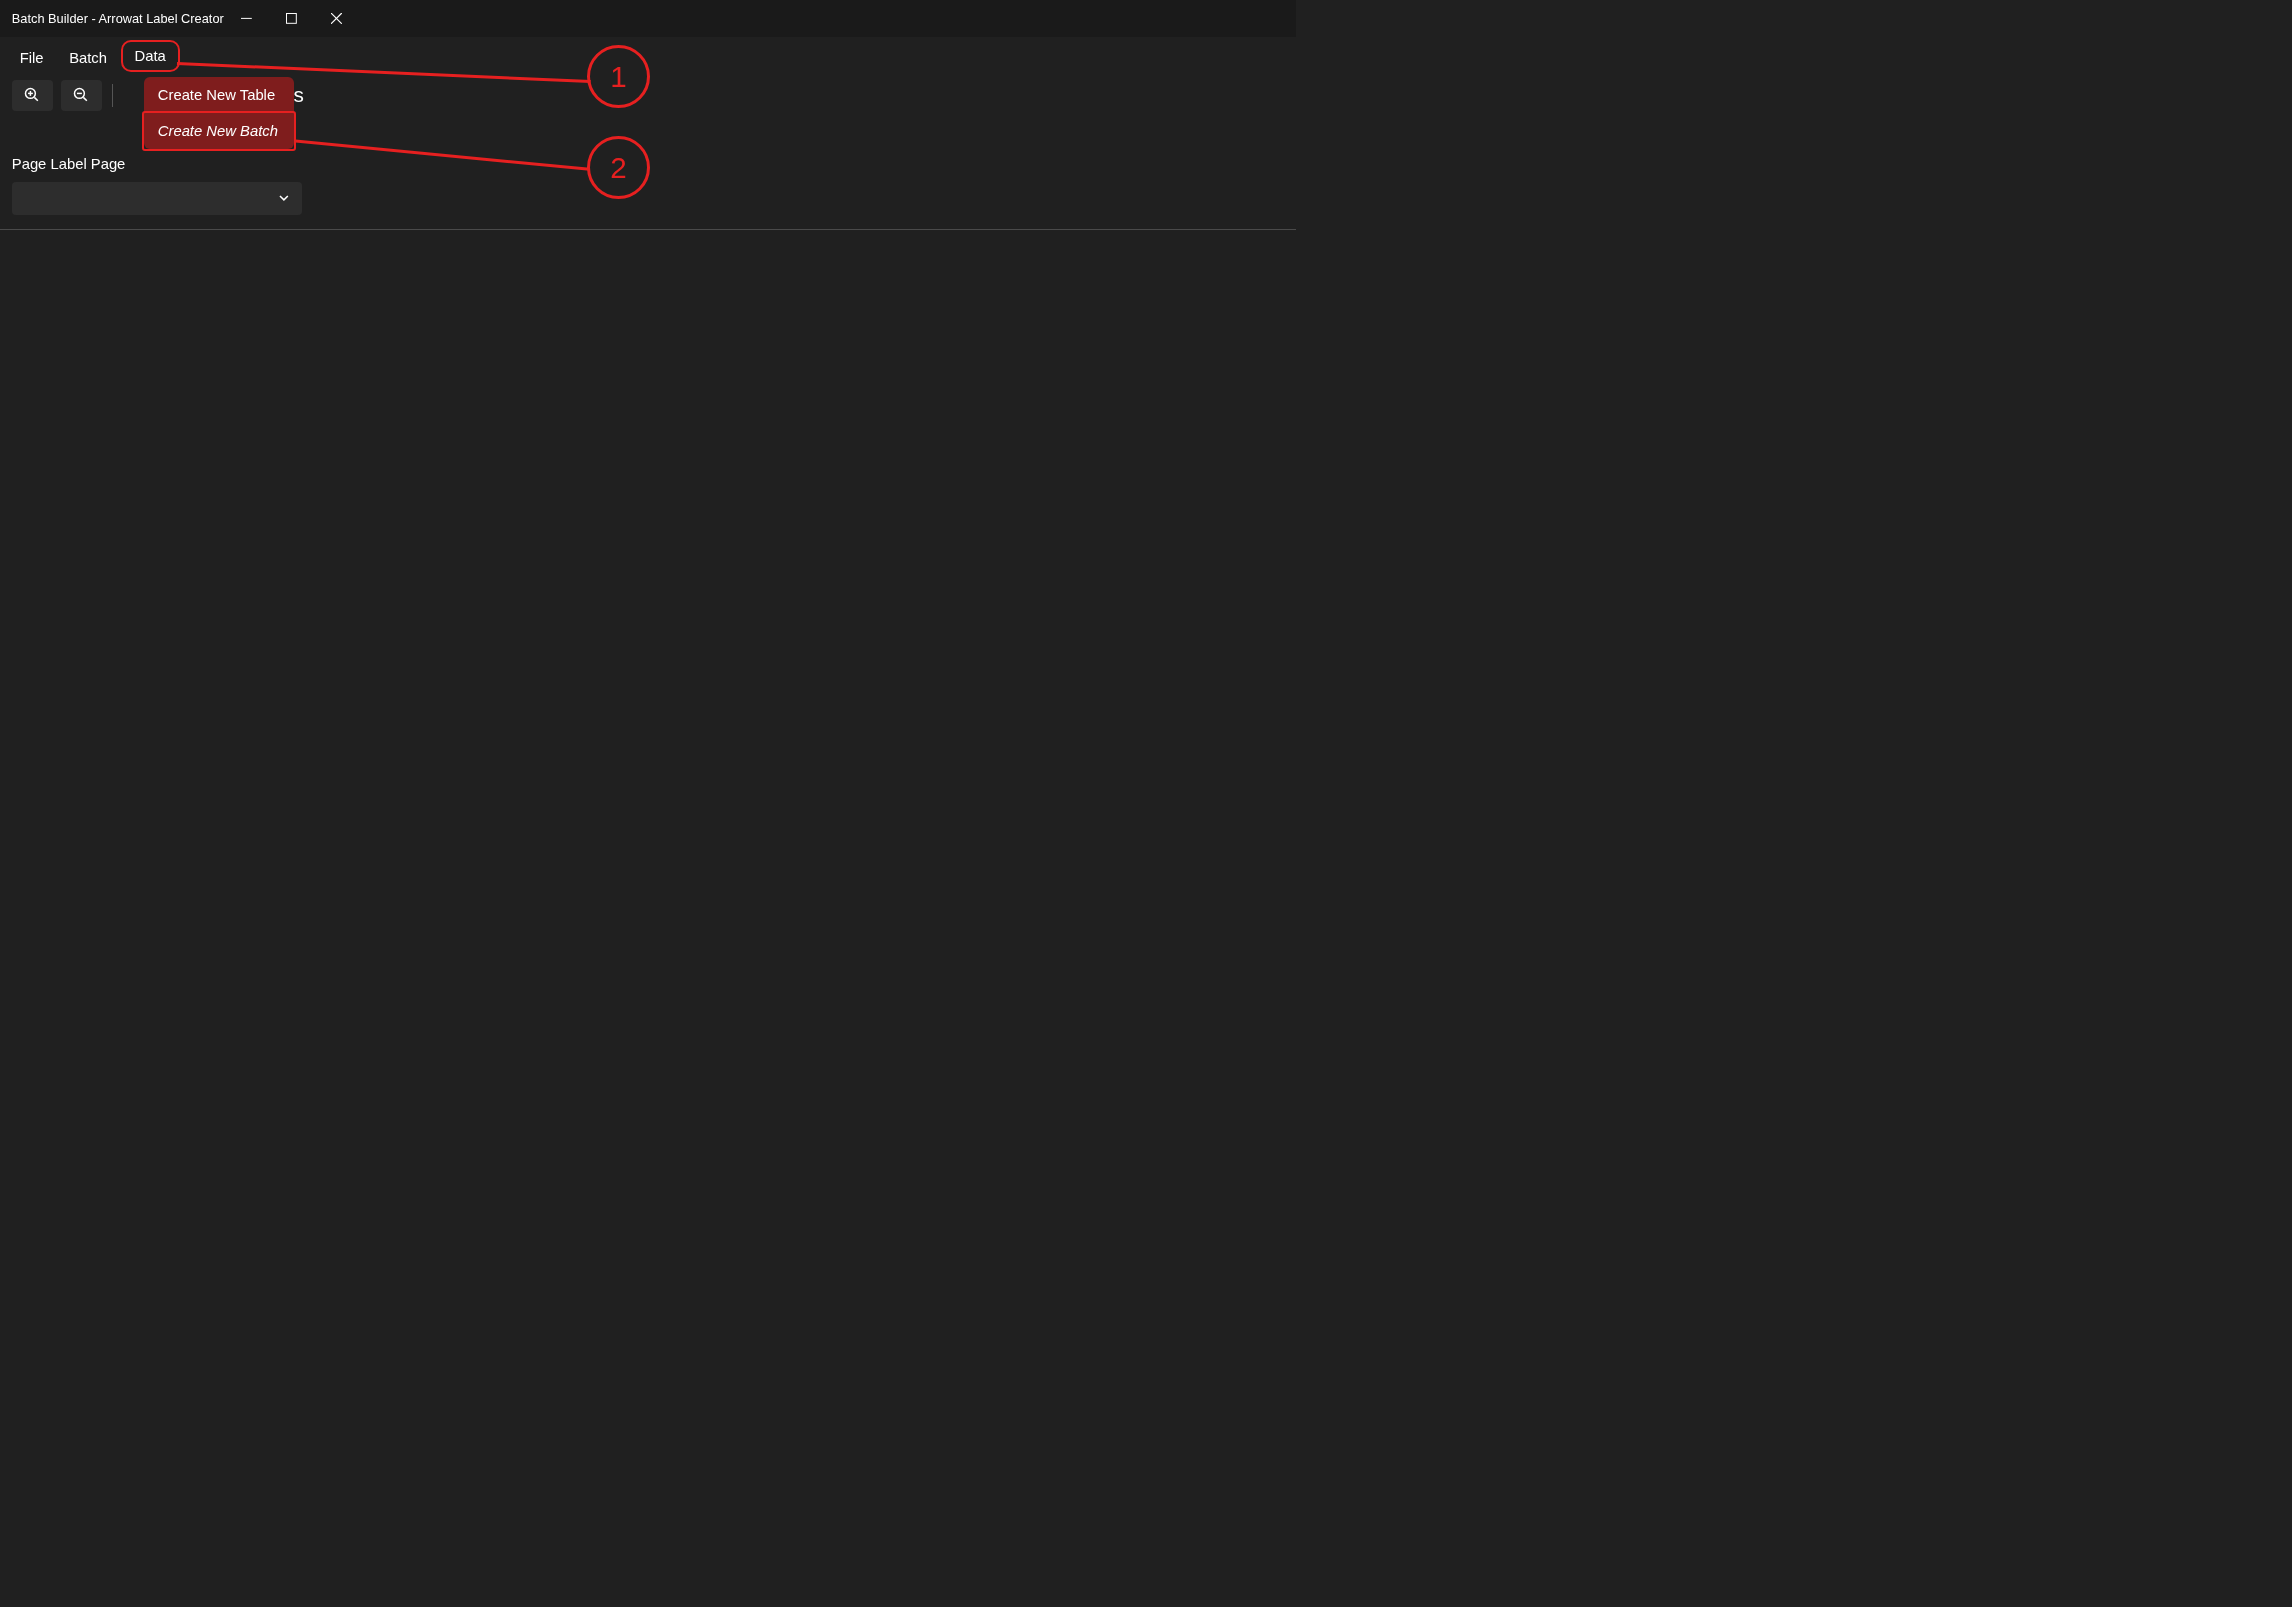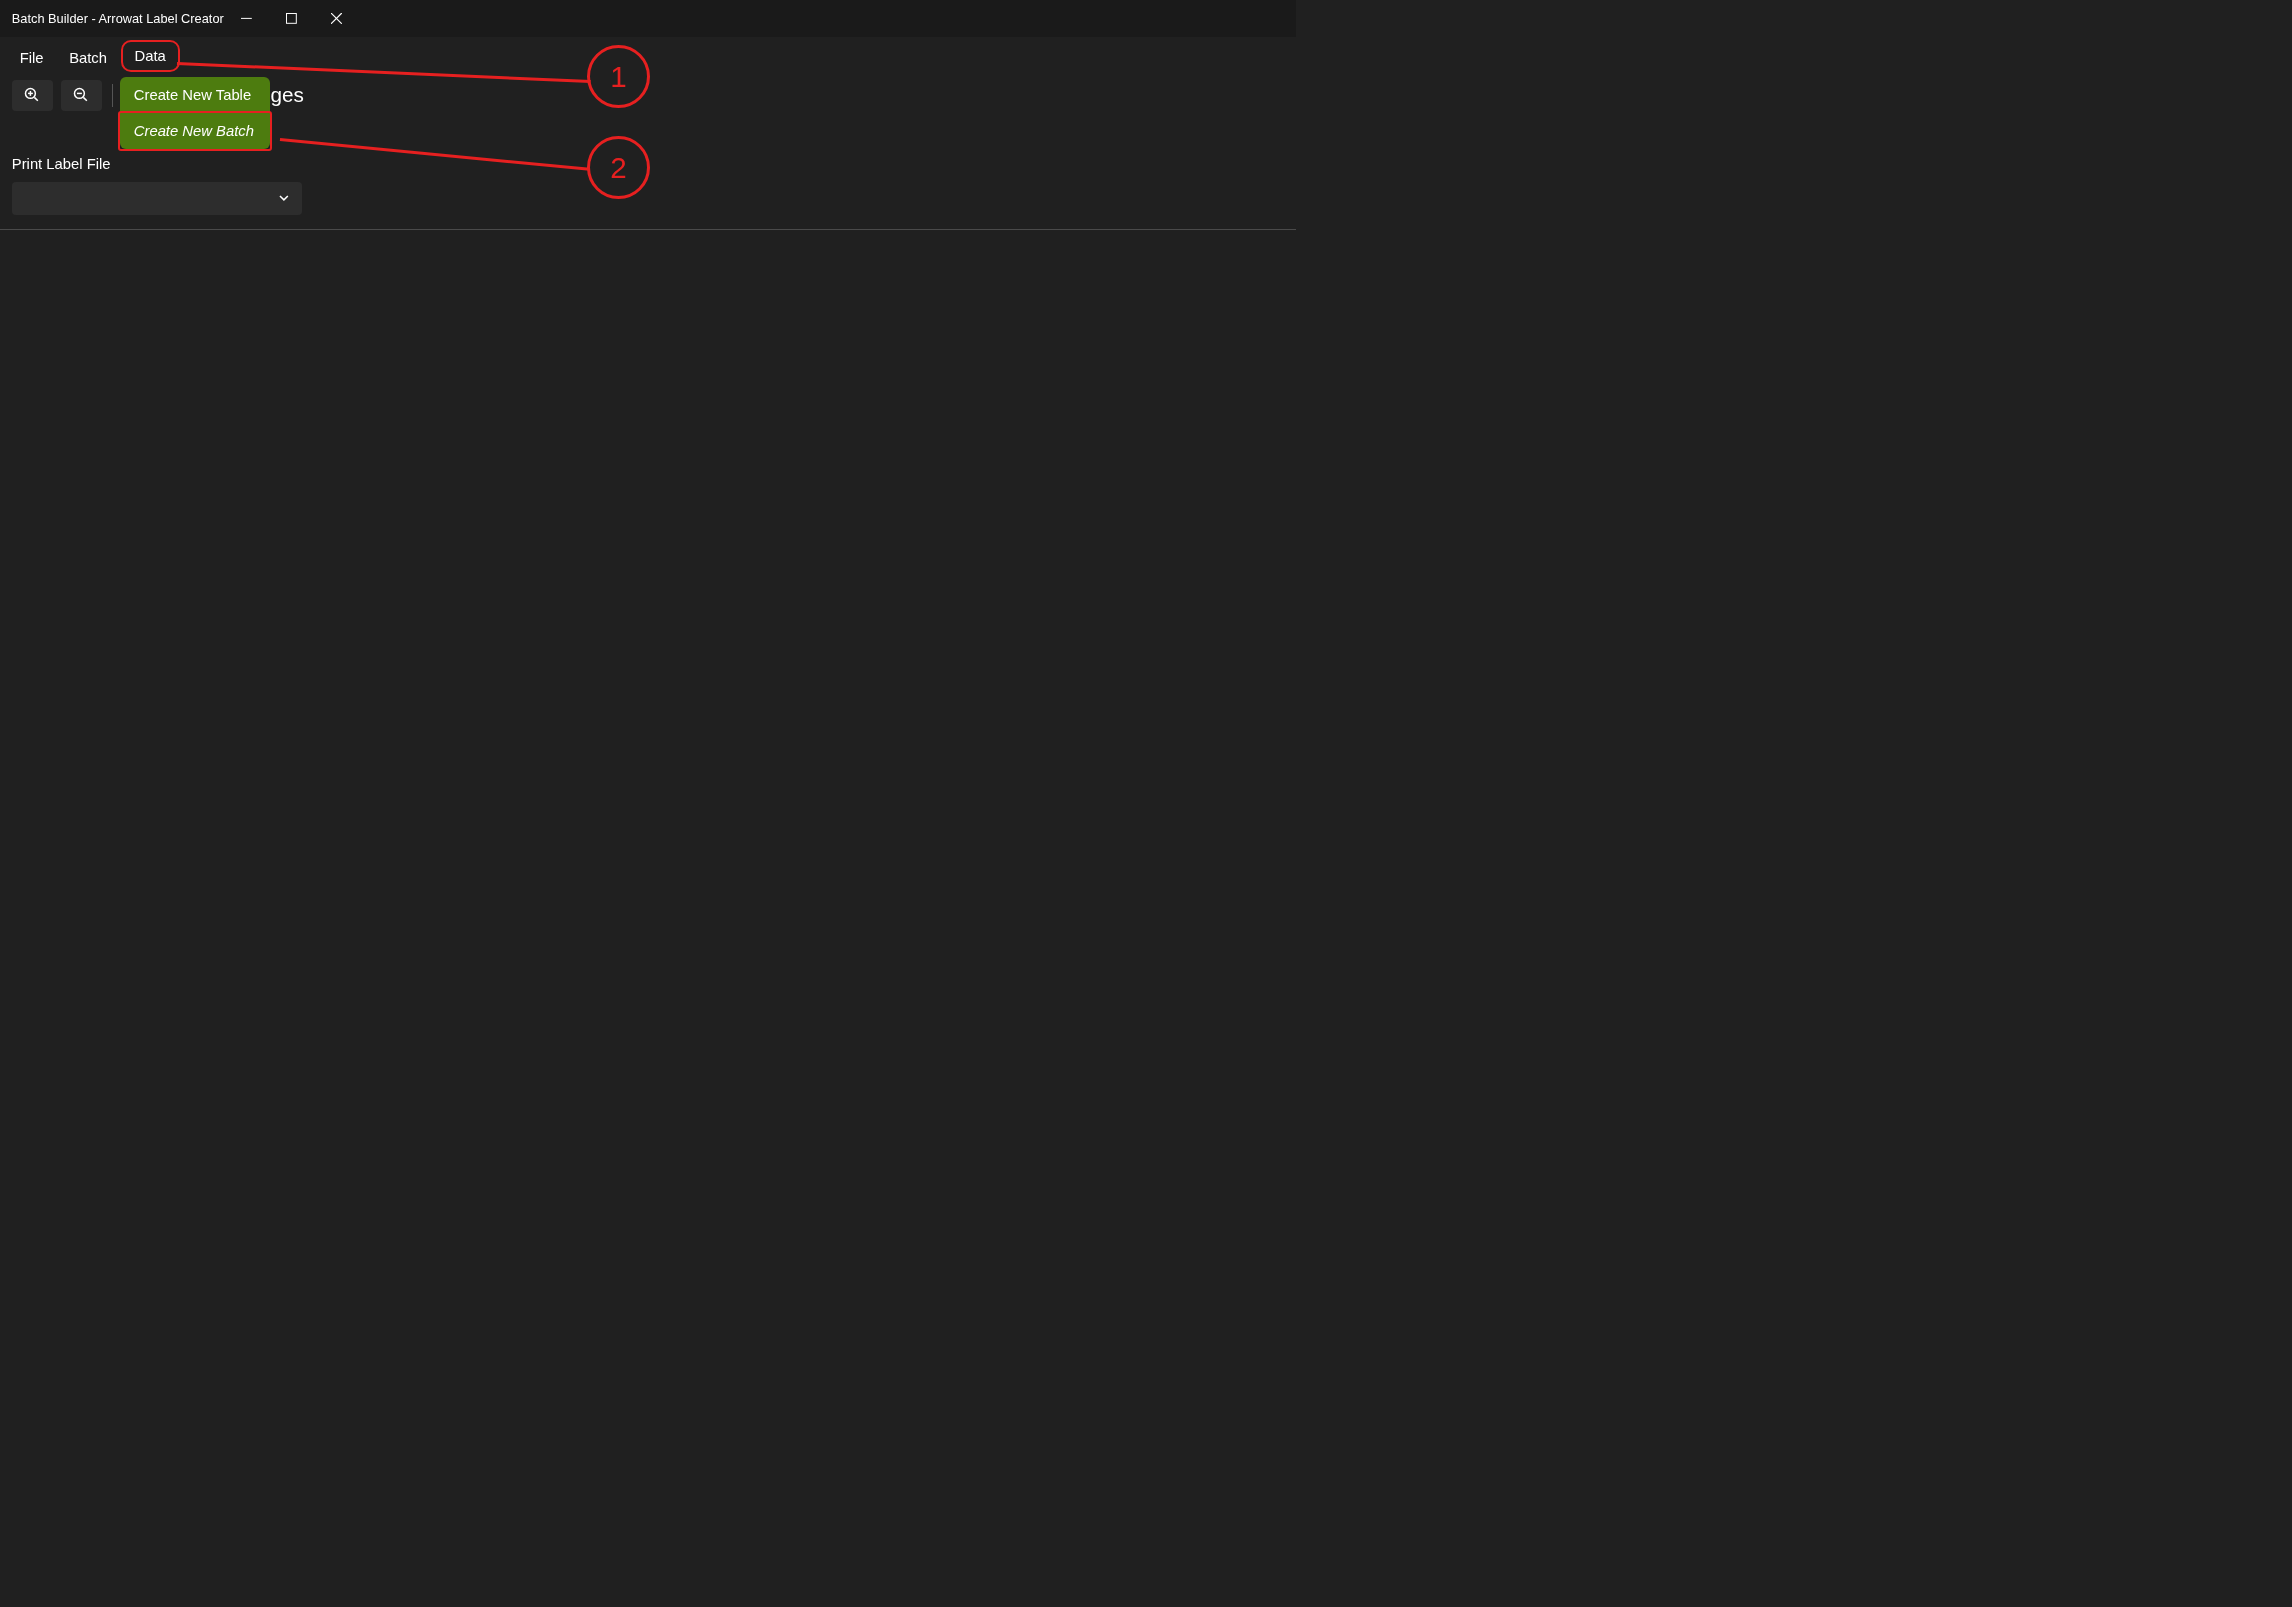--- a/index.html
+++ b/index.html
@@ -103,23 +103,23 @@
     
     .label-pages-text {
       font-size: 20.7px;
       color: #ffffff;
       font-weight: 400;
       margin-left: 3.9px;
     }
     
     .dropdown-menu {
       position: absolute;
-      left: 120px;
+      left: 144px;
       top: 77px;
-      background-color: #4d7c0f;
+      background-color: #7f1d1d;
       border-radius: 5.9px;
       min-width: 150px;
       z-index: 100;
     }
     
     .dropdown-item {
       padding: 9.9px 13.8px;
       font-size: 14.8px;
       cursor: pointer;
     }
@@ -236,21 +236,21 @@
   </button>
   <div class="separator"></div>
   <span class="label-pages-text" style="margin-left:148px;">ges</span>
 </div>
 
 <div class="dropdown-menu">
   <div class="dropdown-item">Create New Table</div>
   <div class="dropdown-item dropdown-item-highlighted">Create New Batch</div>
 </div>
 
-<div class="label-row">Print Label File</div>
+<div class="label-row">Page Label Page</div>
 
 <div class="select-wrapper">
   <div class="select-box">
     <span></span>
     <svg width="11.8" height="11.8" viewBox="0 0 12 12" fill="none" stroke="#ffffff" stroke-width="1.5">
       <polyline points="2,4 6,8 10,4"></polyline>
     </svg>
   </div>
 </div>
 

